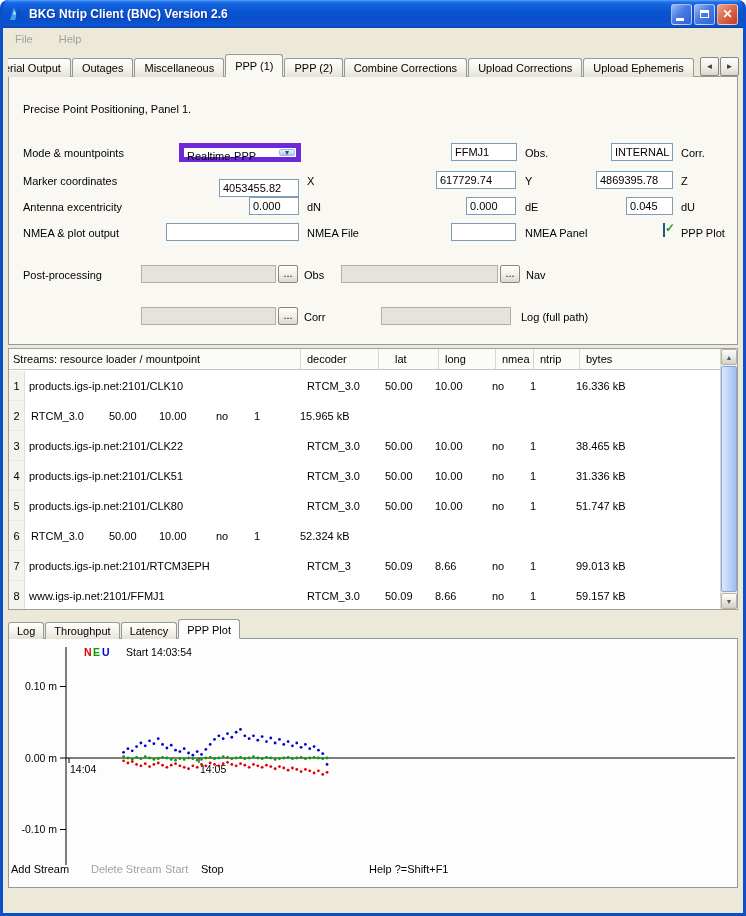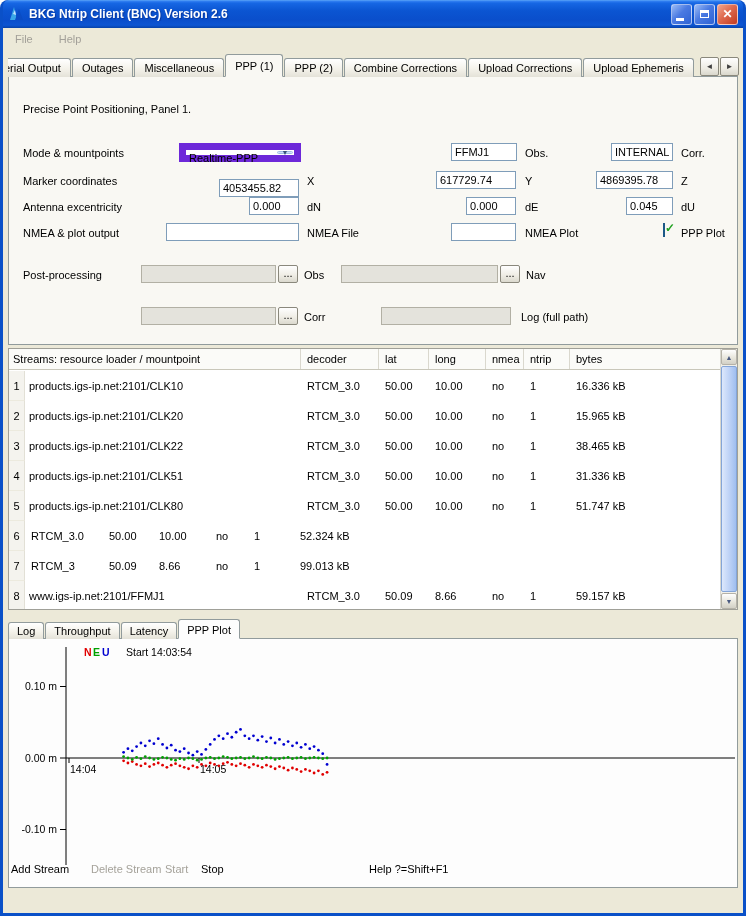--- a/index.html
+++ b/index.html
@@ -38,34 +38,34 @@
   .scrollbtn{width:19px;height:19px;border:1px solid #8a887c;border-radius:2px;background:linear-gradient(180deg,#fefefe,#eeece4 60%,#d9d7cc);
     display:flex;align-items:center;justify-content:center;font-size:8px;color:#404040;cursor:pointer;}
 
   
   .pane{position:absolute;left:5px;top:48px;width:730px;height:269px;background:#f9f8f3;border:1px solid #919b9c;}
   .lbl{white-space:nowrap;}
   .field{height:18px;border:1px solid #7f9db9;background:#fff;font-family:"Liberation Sans",sans-serif;font-size:11px;padding:0 3px;}
   .dfield{height:18px;border:1px solid #b2b0a4;background:#e4e3dc;}
   .dots{width:20px;height:18px;border:1px solid #8a887c;border-radius:2px;background:linear-gradient(180deg,#fefefe,#f0eee6 55%,#dbd9ce);
     font-size:11px;line-height:14px;text-align:center;cursor:pointer;}
-  .combo{height:19px;border:7px solid #6d28d9;background:#fff;cursor:pointer;}
+  .combo{height:19px;border:5px solid #6d28d9;background:#fff;cursor:pointer;}
   .combo-text{position:absolute;left:3px;top:2px;}
   .combo-btn{position:absolute;right:1px;top:1px;bottom:1px;width:16px;border-radius:2px;
     background:linear-gradient(180deg,#eaf1fd,#cfe0fa 50%,#a9c7f1);border:1px solid #9ebbe4;
     display:flex;align-items:center;justify-content:center;font-size:7px;color:#38537a;}
   .checkbox{width:13px;height:13px;background:#fff;border:1px solid #1d5987;position:relative;cursor:pointer;}
   .checkmark{position:absolute;left:1px;top:-3px;color:#21a121;font-weight:bold;font-size:12px;}
 
   
   .streams{position:absolute;left:5px;top:320px;width:730px;height:262px;background:#fff;border:1px solid #a0a098;}
   .thead{display:flex;height:21px;background:#fbfbf8;border-bottom:1px solid #c9c7ba;}
   .th{line-height:20px;border-right:1px solid #dad8ce;padding-left:6px;overflow:hidden;white-space:nowrap;}
   .th-main{width:292px;padding-left:4px;}
-  .th-dec{width:78px;}.th-lat{width:50px;}.th-long{width:57px;}.th-nmea{width:38px;}.th-ntrip{width:46px;}
+  .th-dec{width:78px;}.th-lat{width:50px;margin-left:10px;}.th-long{width:57px;}.th-nmea{width:38px;}.th-ntrip{width:46px;}
   .th-bytes{flex:1;border-right:none;}
   .tbody{position:absolute;left:0;top:22px;right:17px;bottom:0;overflow:hidden;}
   .trow{display:flex;height:30px;align-items:center;}
   .td{white-space:nowrap;overflow:hidden;}
   .td-num{width:16px;height:30px;line-height:30px;text-align:center;background:#f4f3ee;border-right:1px solid #e2e0d6;border-bottom:1px solid #eceade;}
   .td-mount{width:276px;padding-left:4px;}
   .td-dec{width:78px;padding-left:6px;}
   .td-lat{width:50px;padding-left:6px;}
   .td-long{width:57px;padding-left:6px;}
   .td-nmea{width:38px;padding-left:6px;}
@@ -179,21 +179,21 @@
       <input class="field abs" style="left: 457px; top: 120px; width: 50px;" value="0.000">
       <span class="lbl abs" style="left:516px;top:124px;">dE</span>
       <input class="field abs" style="left: 617px; top: 120px; width: 47px;" value="0.045">
       <span class="lbl abs" style="left:672px;top:124px;">dU</span>
 
       
       <span class="lbl abs" style="left:14px;top:150px;">NMEA &amp; plot output</span>
       <input class="field abs" style="left: 157px; top: 146px; width: 133px;" value="">
       <span class="lbl abs" style="left:298px;top:150px;">NMEA File</span>
       <input class="field abs" style="left: 442px; top: 146px; width: 65px;" value="">
-      <span class="lbl abs" style="left:516px;top:150px;">NMEA Plot</span>
+      <span class="lbl abs" style="left:516px;top:150px;">NMEA Panel</span>
       <span class="checkbox abs" style="left:654px;top:147px;">
         <span class="checkmark">✓</span>
       </span>
       <span class="lbl abs" style="left:672px;top:150px;">PPP Plot</span>
 
       
       <span class="lbl abs" style="left:14px;top:192px;">Post-processing</span>
       <span class="dfield abs" style="left:132px;top:188px;width:135px;"></span>
       <span class="dots abs" style="left:269px;top:188px;">...</span>
       <span class="lbl abs" style="left:295px;top:192px;">Obs</span>
@@ -225,21 +225,20 @@
             <div class="td td-mount">products.igs-ip.net:2101/CLK10</div>
             <div class="td td-dec">RTCM_3.0</div>
             <div class="td td-lat">50.00</div>
             <div class="td td-long">10.00</div>
             <div class="td td-nmea">no</div>
             <div class="td td-ntrip">1</div>
             <div class="td td-bytes">16.336 kB</div>
           </div>
           <div class="trow">
             <div class="td td-num">2</div>
-            <div class="td td-mount">products.igs-ip.net:2101/CLK20</div>
             <div class="td td-dec">RTCM_3.0</div>
             <div class="td td-lat">50.00</div>
             <div class="td td-long">10.00</div>
             <div class="td td-nmea">no</div>
             <div class="td td-ntrip">1</div>
             <div class="td td-bytes">15.965 kB</div>
           </div>
           <div class="trow">
             <div class="td td-num">3</div>
             <div class="td td-mount">products.igs-ip.net:2101/CLK22</div>
@@ -274,20 +273,21 @@
             <div class="td td-num">6</div>
             <div class="td td-dec">RTCM_3.0</div>
             <div class="td td-lat">50.00</div>
             <div class="td td-long">10.00</div>
             <div class="td td-nmea">no</div>
             <div class="td td-ntrip">1</div>
             <div class="td td-bytes">52.324 kB</div>
           </div>
           <div class="trow">
             <div class="td td-num">7</div>
+            <div class="td td-mount">products.igs-ip.net:2101/RTCM3EPH</div>
             <div class="td td-dec">RTCM_3</div>
             <div class="td td-lat">50.09</div>
             <div class="td td-long">8.66</div>
             <div class="td td-nmea">no</div>
             <div class="td td-ntrip">1</div>
             <div class="td td-bytes">99.013 kB</div>
           </div>
           <div class="trow">
             <div class="td td-num">8</div>
             <div class="td td-mount">www.igs-ip.net:2101/FFMJ1</div>

